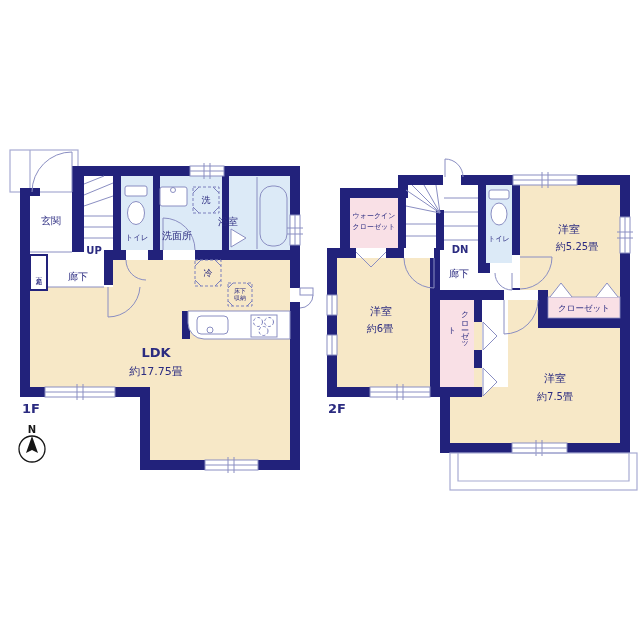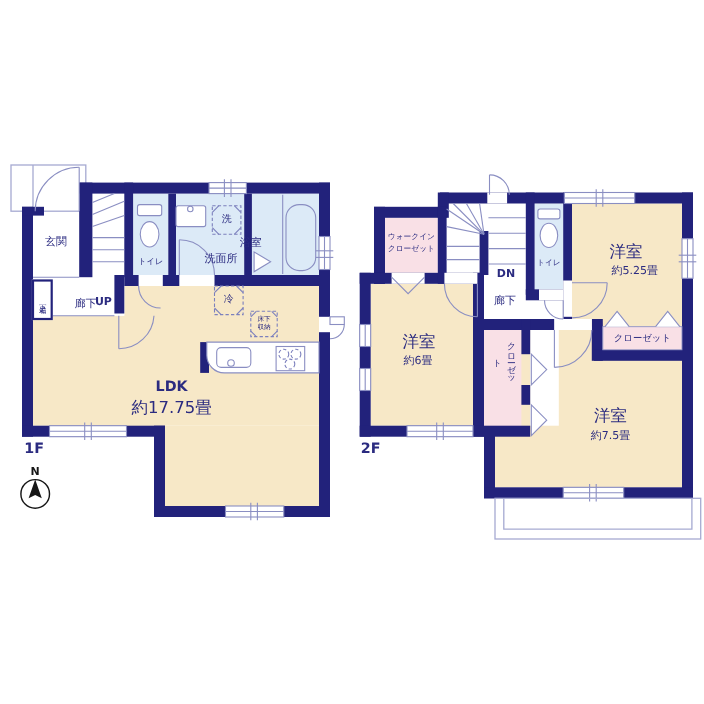--- a/index.html
+++ b/index.html
@@ -12,21 +12,21 @@
   .pink{fill:#f9e0e6;}
   .wh{fill:#ffffff;}
   .thin{stroke:#8a8ec2;fill:none;stroke-width:1;}
   .thin2{stroke:#a7abd2;fill:none;stroke-width:1.2;}
   .whs{fill:#ffffff;stroke:#8a8ec2;stroke-width:1;}
   .dash{stroke:#7c80bd;stroke-dasharray:3 2;fill:none;stroke-width:1;}
   .dl{stroke:#7c80bd;fill:none;stroke-width:1;}
   .lbl{position:absolute;transform:translate(-50%,-50%);color:#2b2b80;white-space:nowrap;line-height:1;}
   .b{font-weight:bold;}
   .s6{font-size:6px;} .s7{font-size:7px;} .s75{font-size:7.5px;} .s85{font-size:8.5px;}
-  .s9{font-size:9px;} .s10{font-size:10px;} .s11{font-size:15px;} .s13{font-size:13px;text-align:center;}
+  .s9{font-size:9px;} .s10{font-size:10px;} .s11{font-size:11px;} .s13{font-size:13px;text-align:center;}
   .blk{color:#161616;}
   .vbox{position:absolute;display:flex;align-items:center;justify-content:center;
         writing-mode:vertical-rl;color:#2b2b80;}
   #shoe-box{left:29px;top:254px;width:15px;height:33px;border:2px solid #22227b;background:#fff;
             font-size:6.5px;letter-spacing:0.5px;}
   #closet-vert{left:443px;top:303px;width:30px;height:46px;font-size:8px;line-height:13px;
                letter-spacing:1px;text-align:center;}
 </style>
 </head>
 <body>
@@ -323,24 +323,24 @@
     <g>
       <rect x="450" y="453" width="187" height="37" class="thin2" fill="#ffffff"></rect>
       <path d="M458,453 V481 H629 V453" class="thin2"></path>
     </g>
   </g>
 </svg>
 
 <span class="lbl s10" style="left:51px;top:221px;font-family:Liberation Serif, serif;">玄関</span>
 <div id="shoe-box" class="vbox">下足箱</div>
 <span class="lbl s10" style="left:78px;top:277px;">廊下</span>
-<span class="lbl s10 b" style="left:94px;top:275px;">UP</span>
+<span class="lbl s10 b" style="left:94px;top:251px;">UP</span>
 <span class="lbl s75" style="left:137px;top:238px;">トイレ</span>
 <span class="lbl s9" style="left:206px;top:200px;">洗</span>
-<span class="lbl s10" style="left:201px;top:236px;">洗面所</span>
+<span class="lbl s10" style="left:177px;top:236px;">洗面所</span>
 <span class="lbl s10" style="left:228px;top:222px;">浴室</span>
 <span class="lbl s9" style="left:208px;top:273px;">冷</span>
 <span class="lbl s6" style="left:240px;top:291px;">床下</span>
 <span class="lbl s6" style="left:240px;top:298px;">収納</span>
 <span class="lbl s13 b" style="left:156px;top:352px;">LDK</span>
 <span class="lbl s11" style="left:156px;top:371px;">約17.75畳</span>
 <span class="lbl s13 b" style="left:31px;top:408px;">1F</span>
 <span class="lbl s10 b blk" style="left:32px;top:430px;">N</span>
 
 <span class="lbl s7" style="left:374px;top:216px;">ウォークイン</span>

